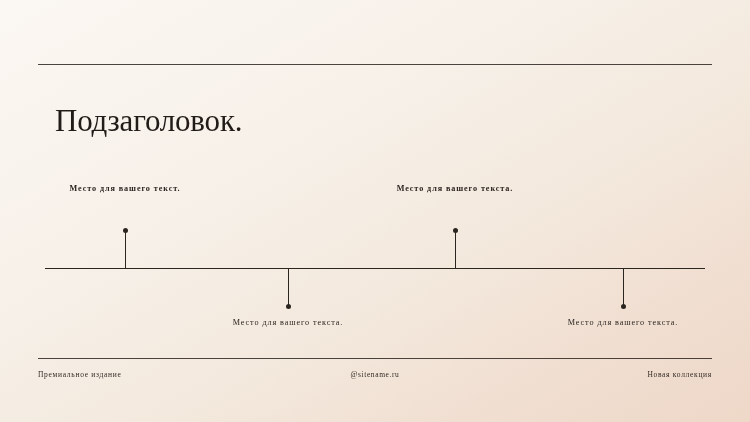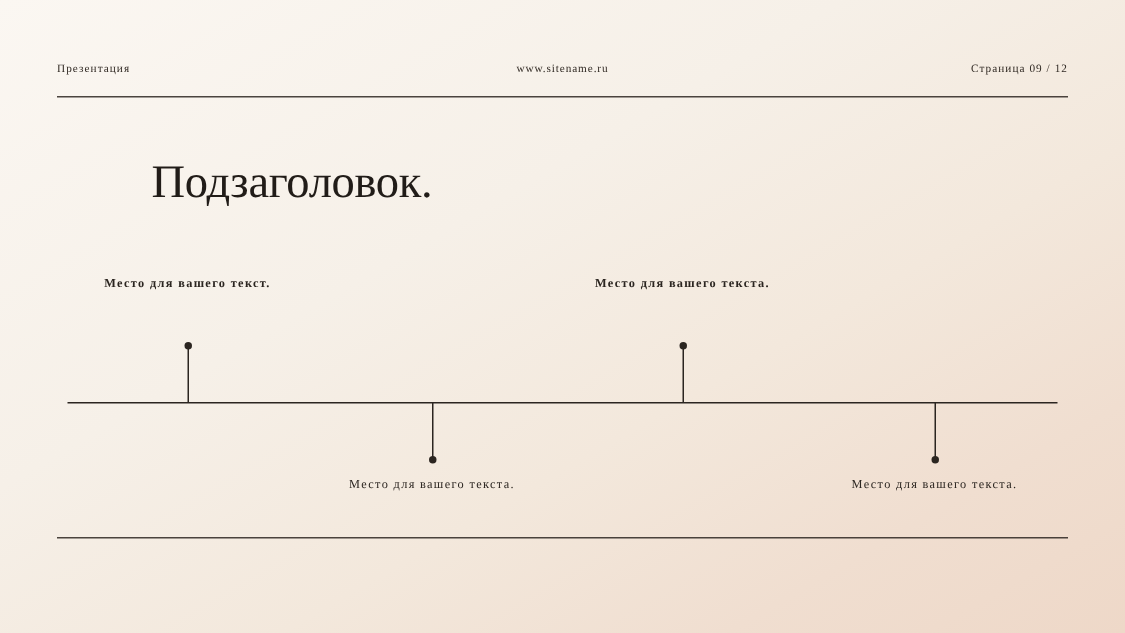--- a/index.html
+++ b/index.html
@@ -80,21 +80,20 @@
   
   .headline {
     position: absolute;
     left: 55px;
     top: 104px;
     font-size: 31px;
     line-height: 1.1;
     letter-spacing: -0.2px;
     color: #211c18;
     white-space: nowrap;
-    margin-left: 46px;
   }
   .intro {
     position: absolute;
     left: 420px;
     top: 108px;
     width: 290px;
     font-size: 10.2px;
     line-height: 1.42;
     color: #2b2520;
     text-align: left;
@@ -144,25 +143,20 @@
     color: #2b2520;
   }
   .node.up .label { top: -86px; font-weight: bold; }
   .node.down .label { top: 48px; }
 </style>
 </head>
 <body>
 
 <div class="slide">
 
-  <div class="header">
-    <span class="left">Презентация</span>
-    <span class="mid">www.sitename.ru</span>
-    <span class="right">Страница 09 / 12</span>
-  </div>
 
   <div class="rule rule-top"></div>
 
   <div class="headline">Подзаголовок.</div>
 
 
   <div class="timeline-axis"></div>
 
   <div class="node up" style="left:125px;">
     <div class="stem"></div>
@@ -183,14 +177,19 @@
   </div>
 
   <div class="node down" style="left:623px;">
     <div class="stem"></div>
     <div class="dot"></div>
     <div class="label">Место для вашего текста.</div>
   </div>
 
   <div class="rule rule-bottom"></div>
 
+  <div class="footer">
+    <span class="left">Премиальное издание</span>
+    <span class="mid">@sitename.ru</span>
+    <span class="right">Новая коллекция</span>
+  </div>
 
 </div>
 
 </body></html>

